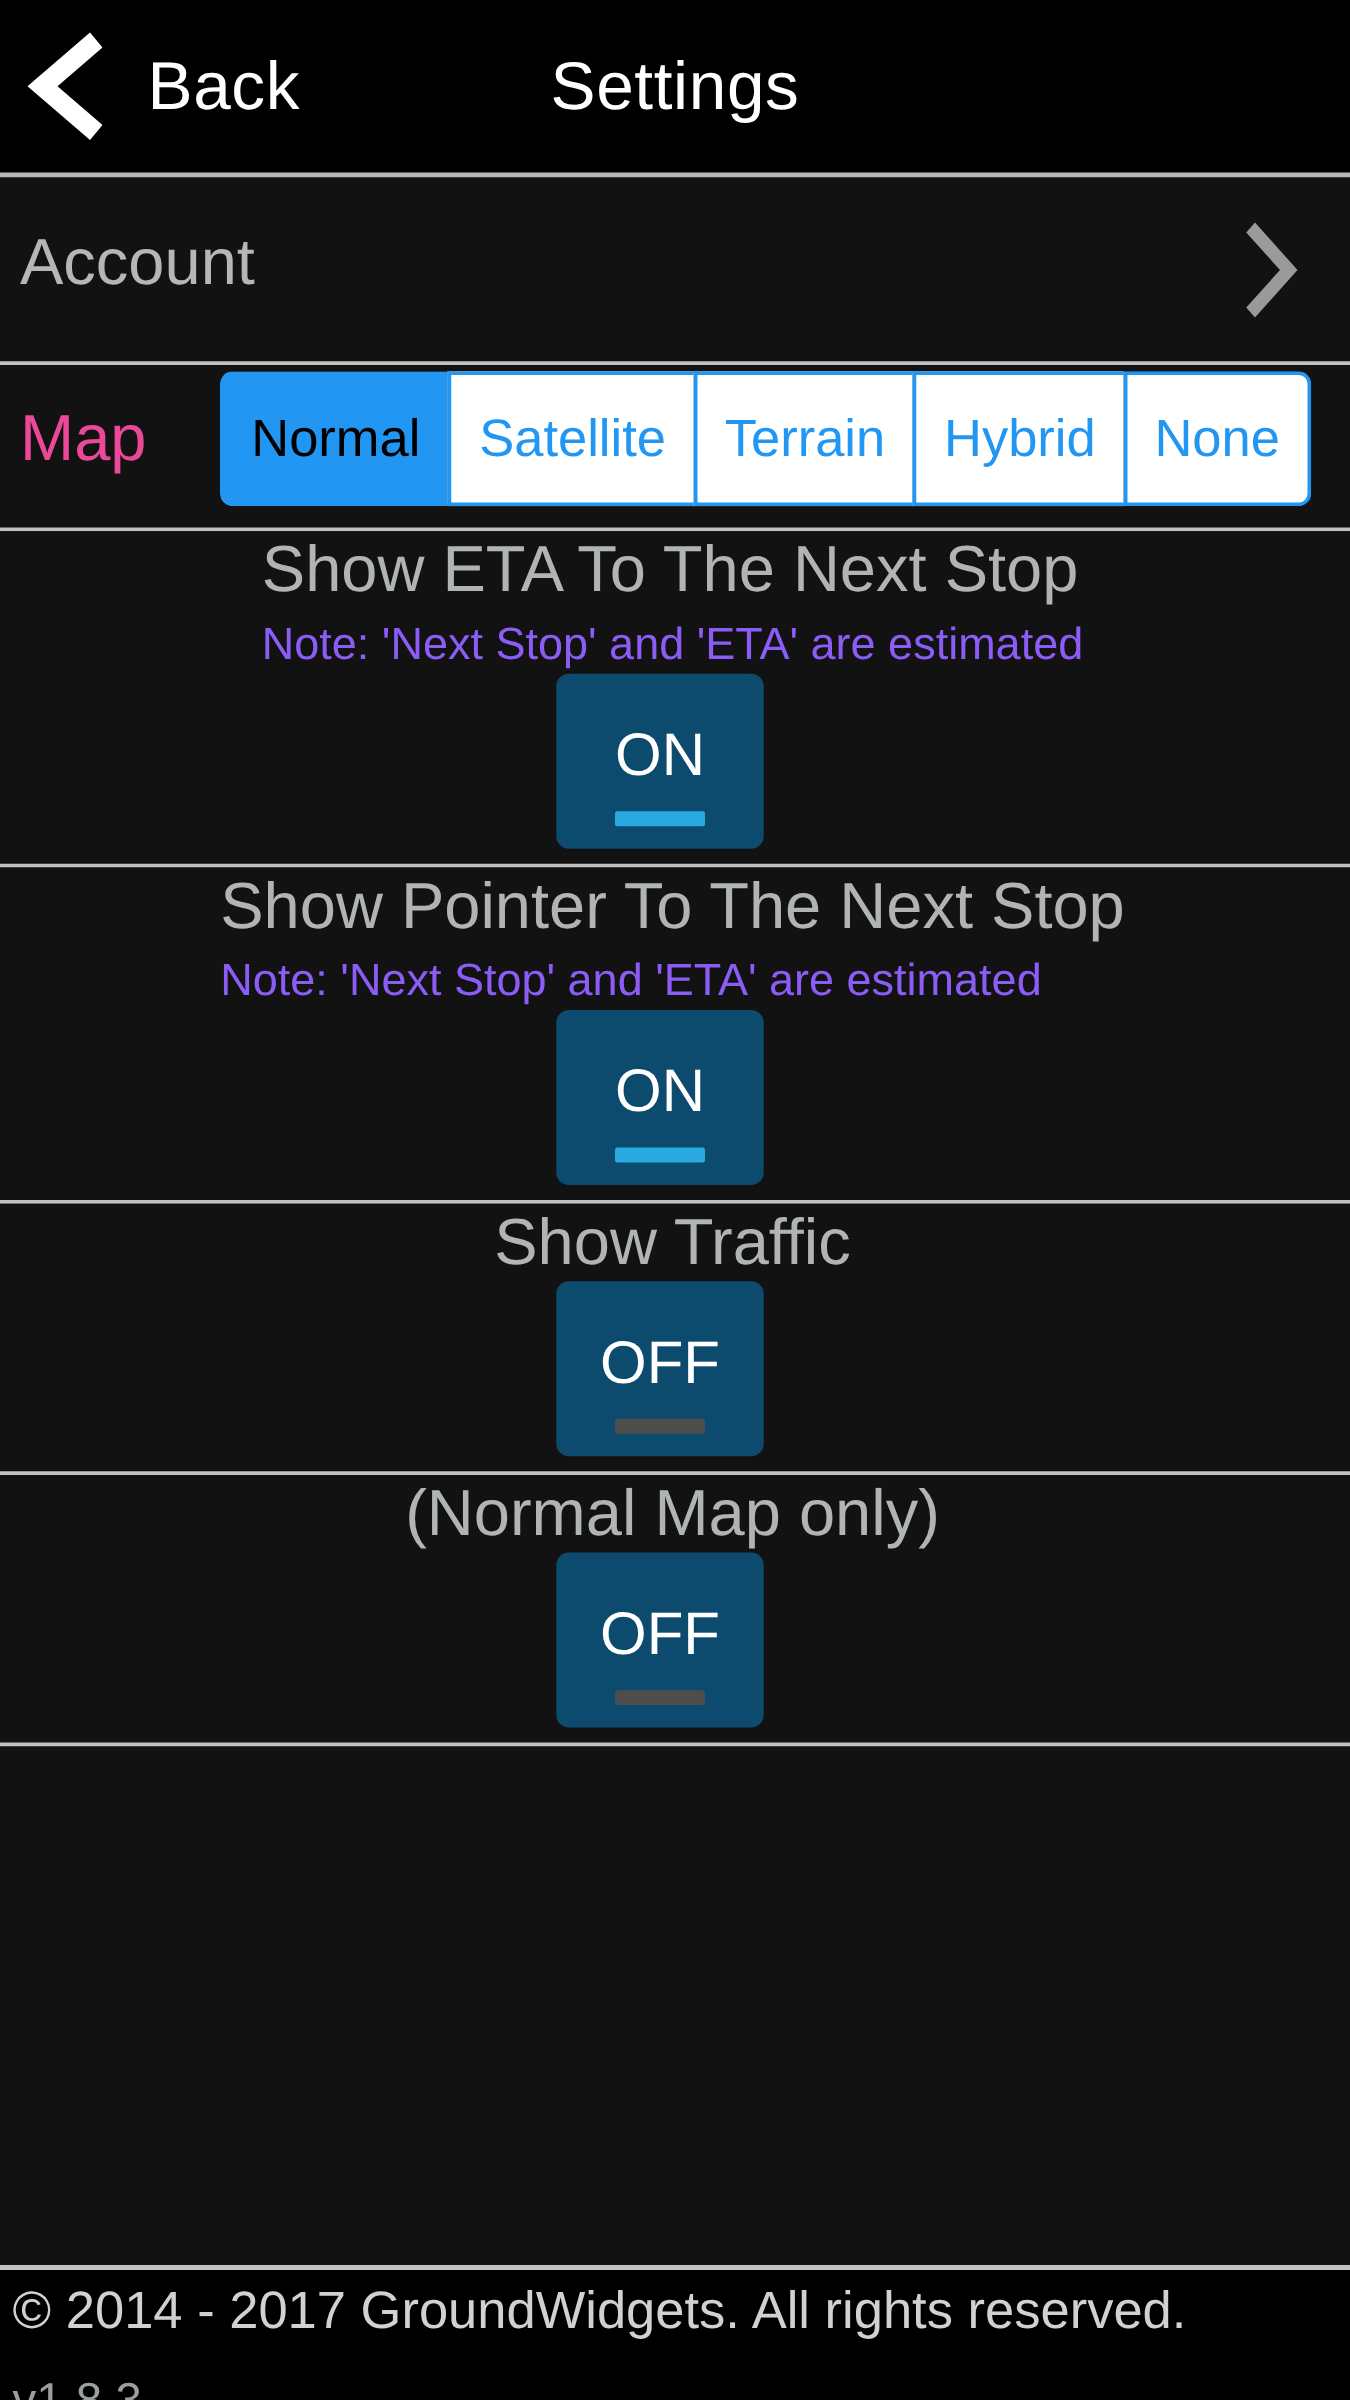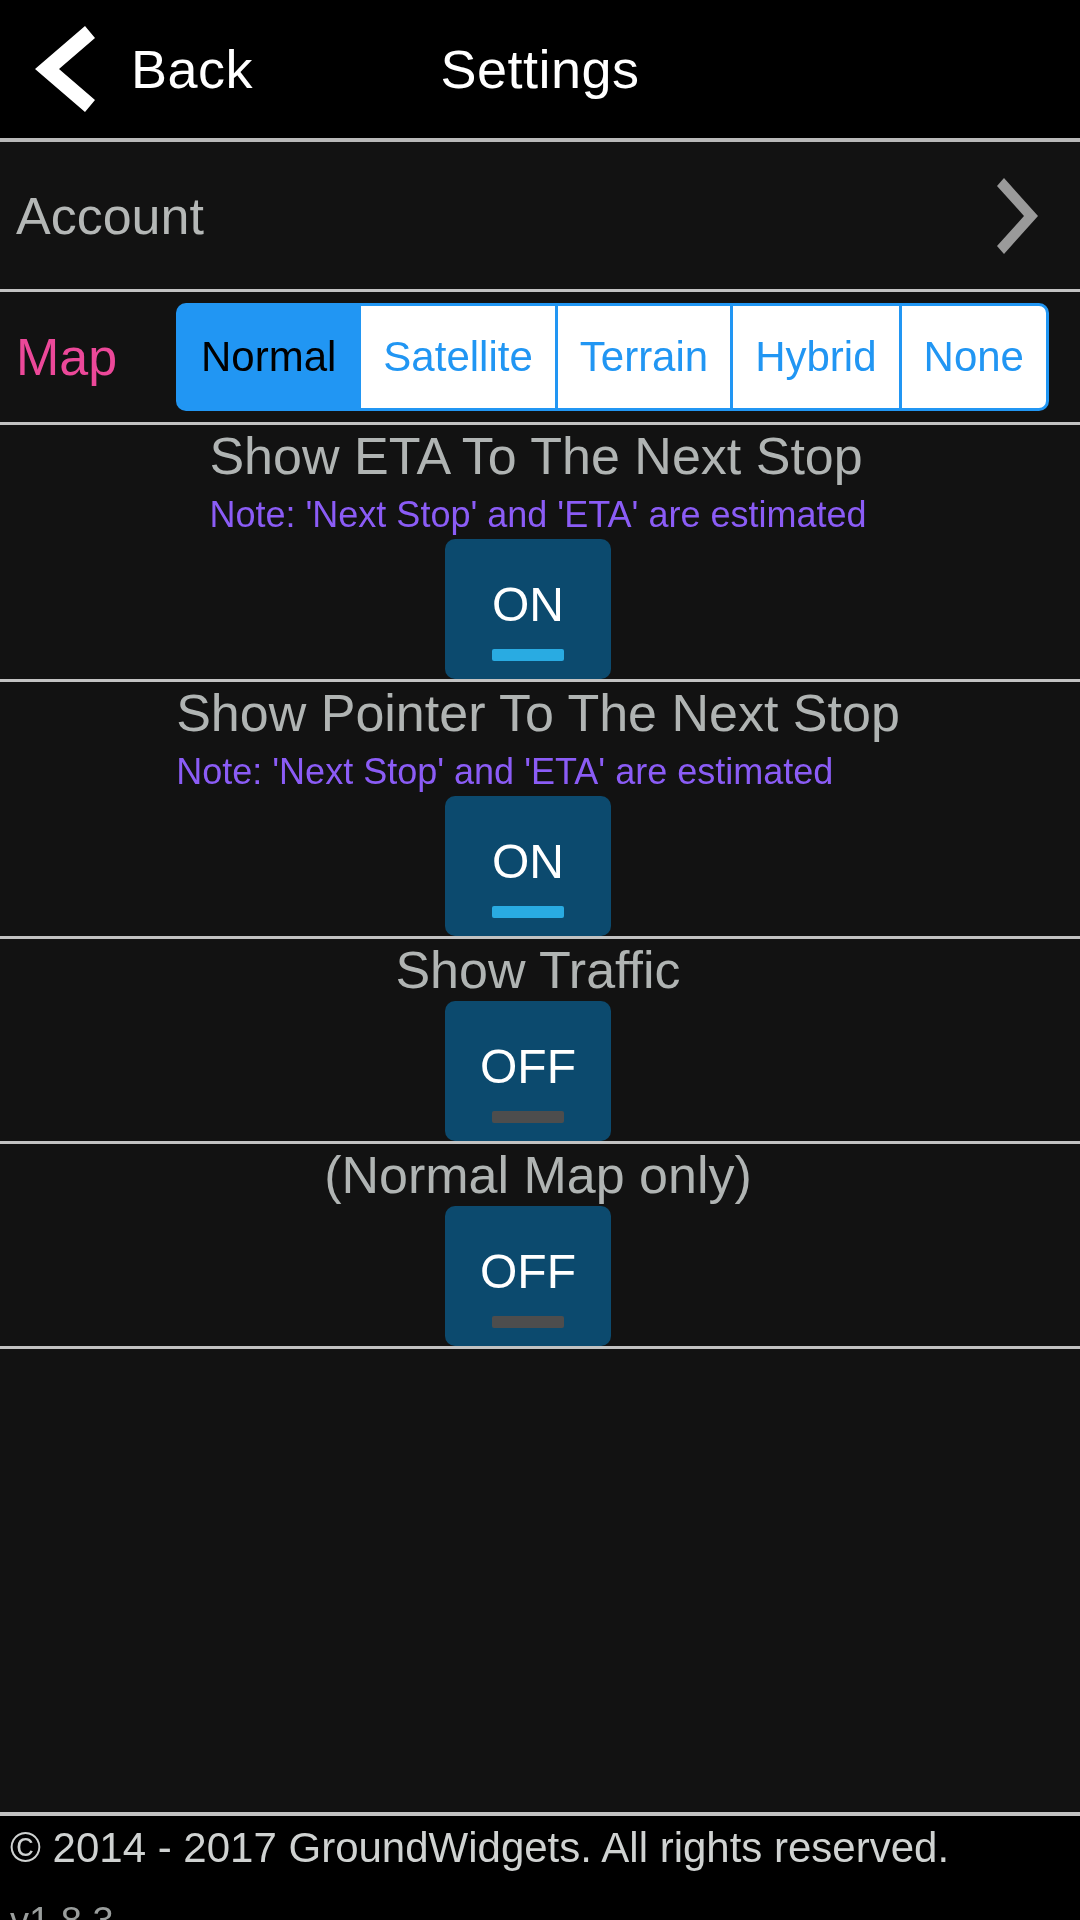--- a/index.html
+++ b/index.html
@@ -19,21 +19,21 @@
   .header {
     height:142px;
     background:#000;
     position:relative;
     flex:0 0 auto;
     border-bottom:4px solid #b8b8b8;
     display:flex; align-items:center;
   }
   .back-btn {
     display:flex; align-items:center;
-    padding-left:29px;
+    padding-left:16px;
     height:100%;
     cursor:pointer;
   }
   .back-chevron {
     width:66px; height:90px;
     display:block;
     flex:0 0 auto;
   }
   .back-label {
     color:#ffffff;
@@ -57,21 +57,21 @@
     flex:1 1 auto;
     display:flex; flex-direction:column;
     background:#121212;
     min-height:0;
   }
   .row {
     position:relative;
     background:#121212;
     border-bottom:3px solid #c2c2c2;
     display:flex; align-items:center;
-    padding:0 0 0 16px;
+    padding:0 0 12px 16px;
     flex:0 0 auto;
   }
 
   
   .row-account { height:150px; }
   .row-account .label {
     color:#b4b7b6;
     font-size:52px;
   }
   .chev-right {
@@ -86,21 +86,21 @@
   .map-label {
     color:#ec4899;
     font-size:52px;
     width:160px;
     flex:0 0 auto;
   }
   .seg {
     display:flex;
     height:108px;
     flex:0 0 auto;
-    border-radius:0;
+    border-radius:10px;
     overflow:hidden;
   }
   .seg-item {
     display:flex; align-items:center; justify-content:center;
     font-size:42px;
     padding:0 22px;
     border:3px solid #2196f3;
     border-right-width:0;
     background:#ffffff;
     color:#2196f3;

